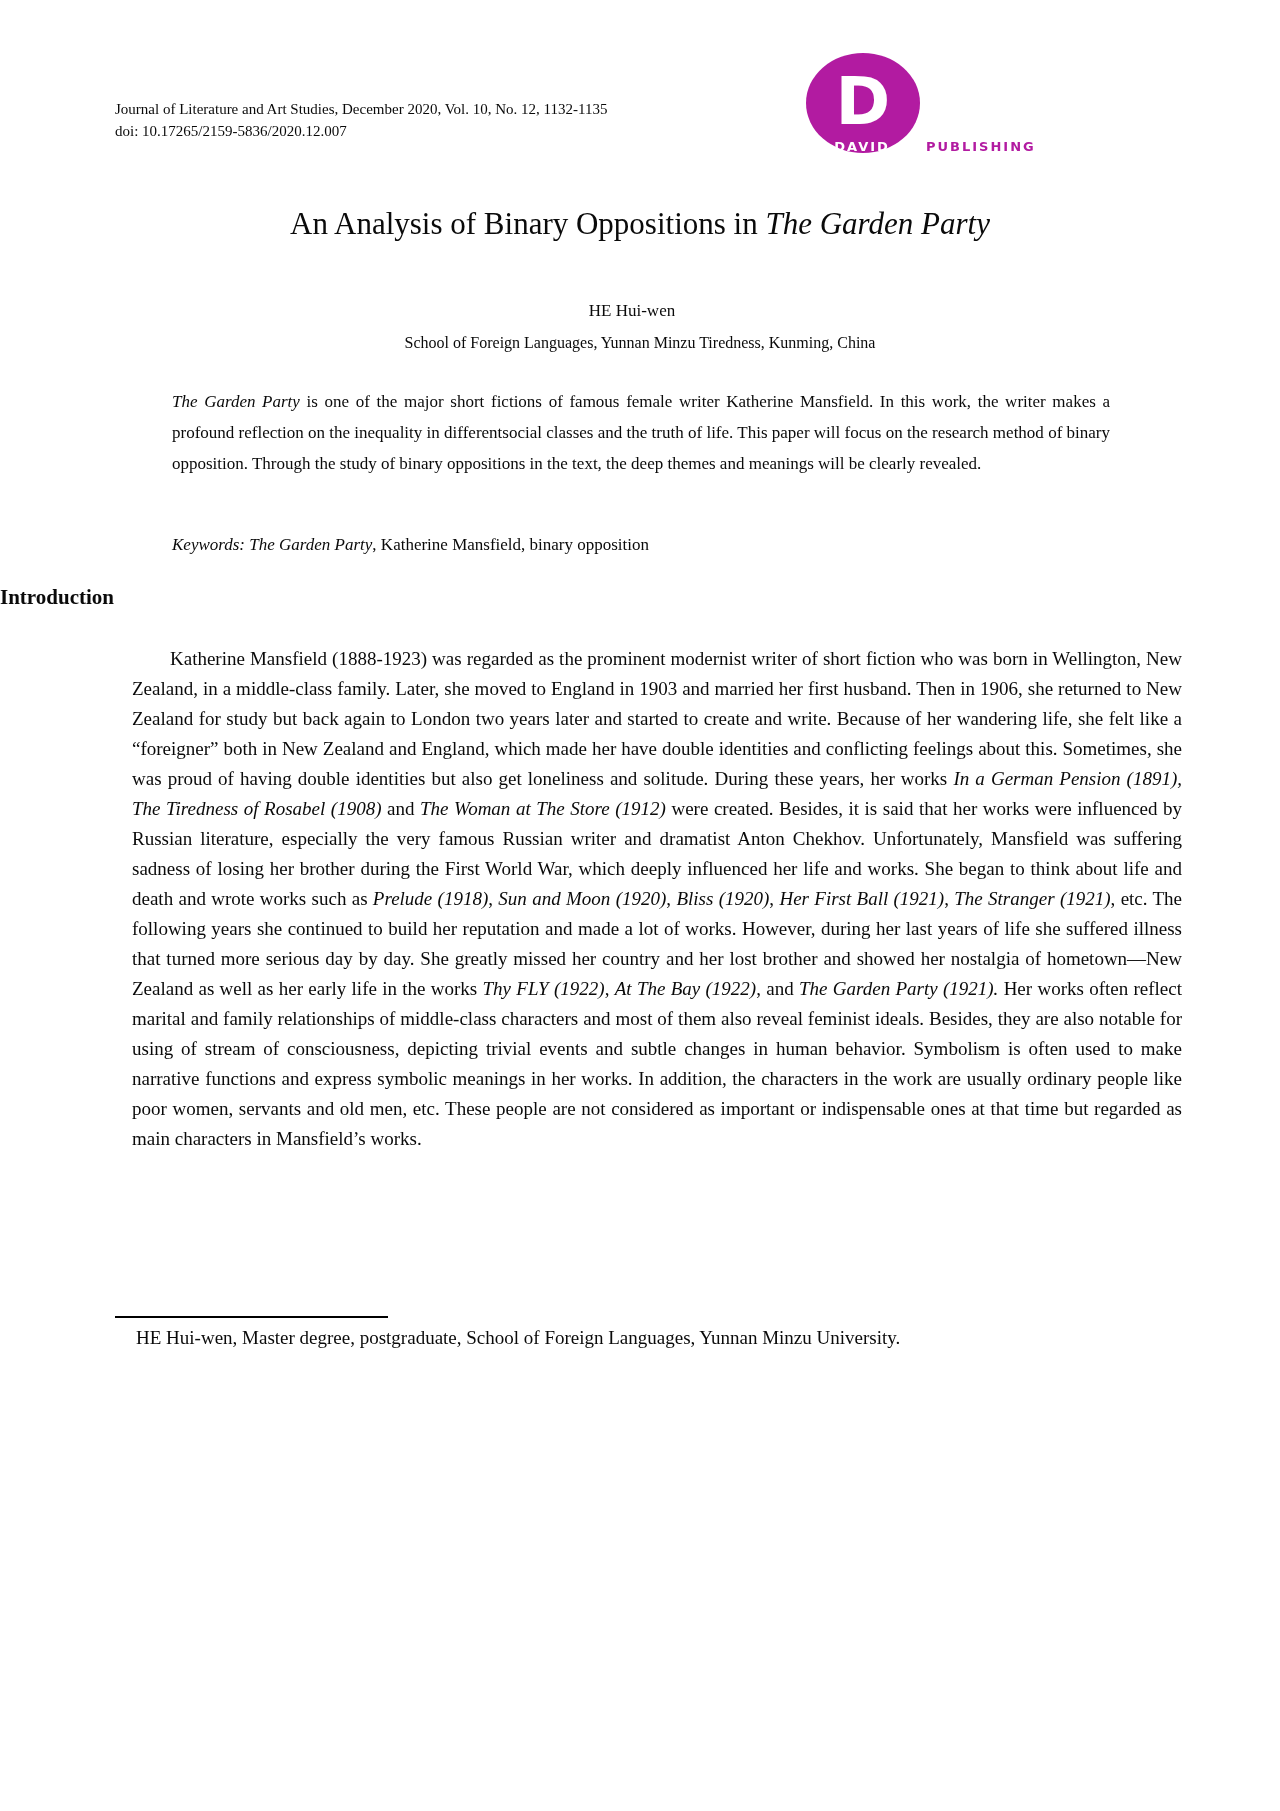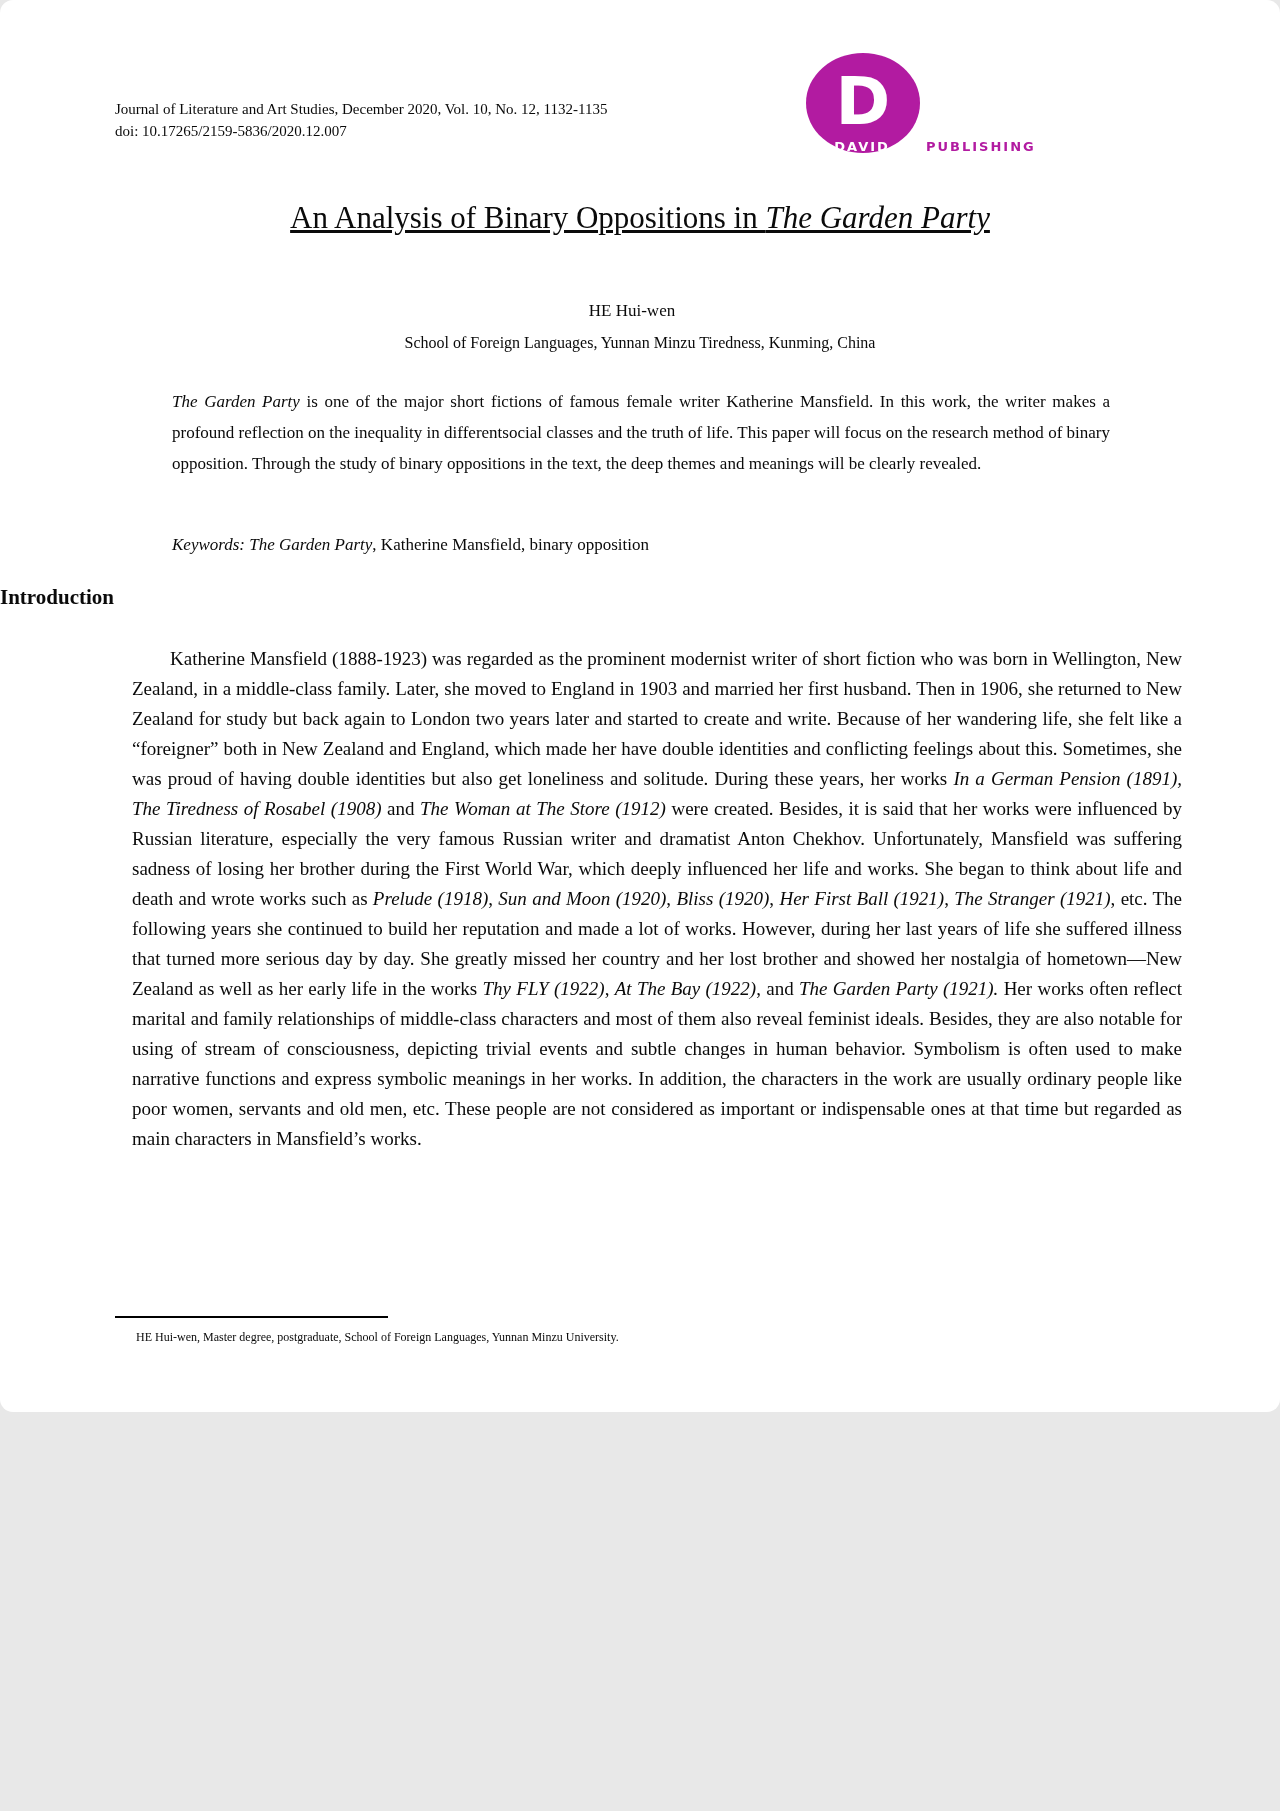--- a/index.html
+++ b/index.html
@@ -1,26 +1,25 @@
 <!DOCTYPE html>
 <html><head>
 <meta charset="utf-8">
 <title>Journal Paper Page</title>
 <style>
   html, body { margin: 0; padding: 0; background: #e8e8e8; }
   .page {
     position: relative;
     width: 1280px;
-    height: 1412px;
+    height: 1811px;
     margin: 0 auto;
     background: #ffffff;
     font-family: "Liberation Serif", serif;
     color: #0a0a0a;
     overflow: hidden;
-    border-radius: 13px;
   }
   .header {
     position: absolute;
     left: 115px;
     top: 98px;
     font-size: 15px;
     line-height: 22px;
     color: #0a0a0a;
   }
   .logo {
@@ -37,26 +36,25 @@
   .logo-word {
     font-family: "DejaVu Sans", sans-serif;
     font-weight: bold;
     letter-spacing: 2px;
   }
   .title {
     position: absolute;
     left: 0;
     right: 0;
     top: 198px;
-    margin: 0;
+    margin: 6px;
     text-align: center;
     font-size: 31px;
     font-weight: 400;
     line-height: 40px;
-    text-decoration: underline;
   }
   .author {
     position: absolute;
     left: 0;
     right: 16px;
     top: 301px;
     text-align: center;
     font-size: 17px;
   }
   .affiliation {
@@ -111,21 +109,21 @@
     left: 115px;
     top: 1316px;
     width: 273px;
     border-top: 2px solid #000;
   }
   .footnote {
     position: absolute;
     left: 136px;
     top: 1327px;
     width: 1030px;
-    font-size: 12px;
+    font-size: 19px;
     line-height: 21px;
   }
   em { font-style: italic; }
 </style>
 </head>
 <body>
 
 <div class="page">
 
   <header class="header">

